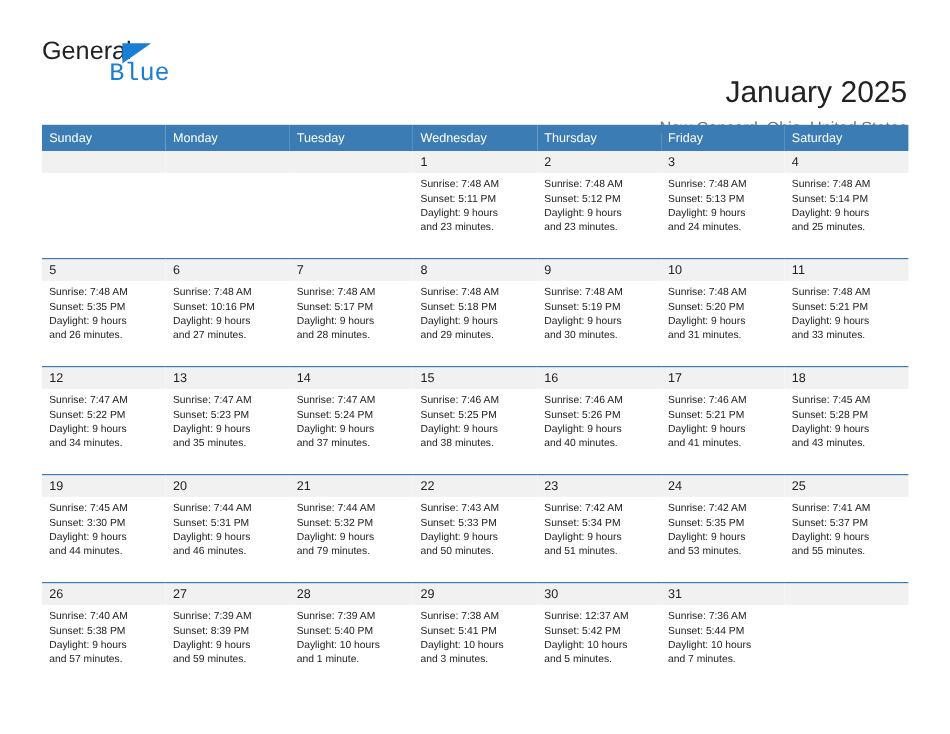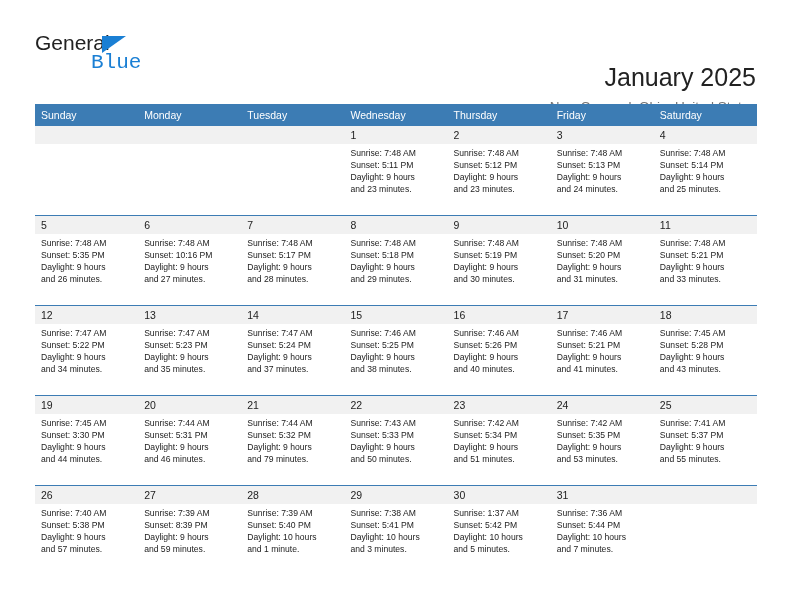--- a/index.html
+++ b/index.html
@@ -473,21 +473,21 @@
               <div class="cell-body">
                 <div class="line">Sunrise: 7:38 AM</div>
                 <div class="line">Sunset: 5:41 PM</div>
                 <div class="line">Daylight: 10 hours</div>
                 <div class="line">and 3 minutes.</div>
               </div>
             </td>
             <td>
               <span class="daynum">30</span>
               <div class="cell-body">
-                <div class="line">Sunrise: 1:37 AM</div>
+                <div class="line">Sunrise: 12:37 AM</div>
                 <div class="line">Sunset: 5:42 PM</div>
                 <div class="line">Daylight: 10 hours</div>
                 <div class="line">and 5 minutes.</div>
               </div>
             </td>
             <td>
               <span class="daynum">31</span>
               <div class="cell-body">
                 <div class="line">Sunrise: 7:36 AM</div>
                 <div class="line">Sunset: 5:44 PM</div>

